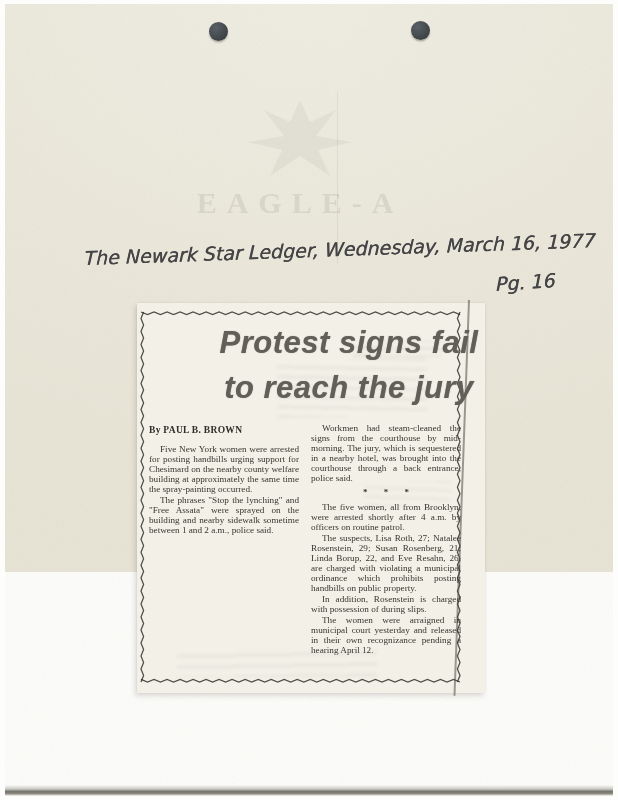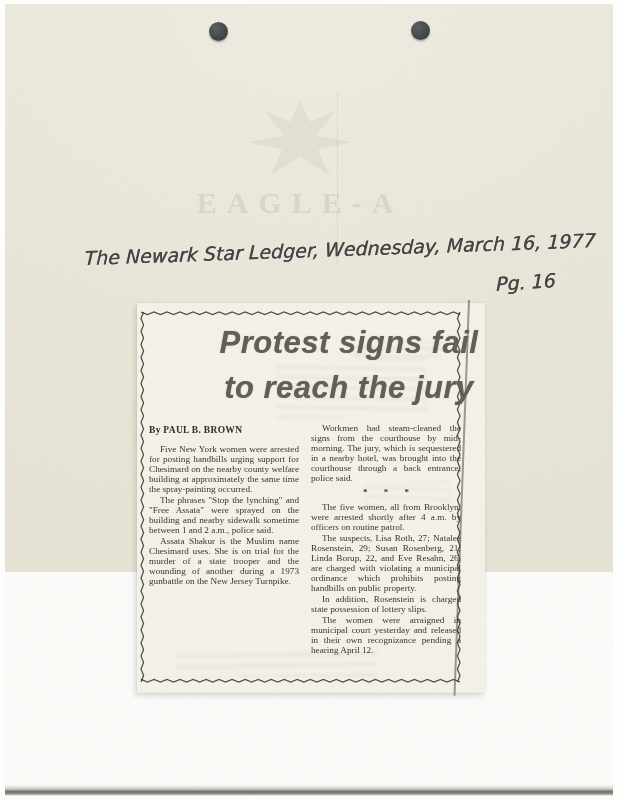--- a/index.html
+++ b/index.html
@@ -129,32 +129,31 @@
     <div class="ghost ghost-d"></div>
 
     <h1 class="headline"><span>Protest signs fail</span><br><span>to reach the jury</span></h1>
 
     <div class="cols">
       <div class="col">
         <div class="byline">By PAUL B. BROWN</div>
         <div>
             <p class="para">Five New York women were arrested for posting handbills urging support for Chesimard on the nearby county welfare building at approximately the same time the spray-painting occurred.</p>
             <p class="para">The phrases "Stop the lynching" and "Free Assata" were sprayed on the building and nearby sidewalk sometime between 1 and 2 a.m., police said.</p>
-            <p class="para">Assata Shakur is the Muslim name Chesimard uses. She is on trial for the murder of a state trooper and the wounding of another during a 1973 gunbattle on the New Jersey Turnpike.</p>
           </div>
       </div>
       <div class="col">
         <div>
             <p class="para">Workmen had steam-cleaned the signs from the courthouse by mid-morning. The jury, which is sequestered in a nearby hotel, was brought into the courthouse through a back entrance, police said.</p>
           </div>
         <div class="separator">* * *</div>
         <div>
             <p class="para">The five women, all from Brooklyn, were arrested shortly after 4 a.m. by officers on routine patrol.</p>
             <p class="para">The suspects, Lisa Roth, 27; Natalee Rosenstein, 29; Susan Rosenberg, 21; Linda Borup, 22, and Eve Resahn, 26, are charged with violating a municipal ordinance which prohibits posting handbills on public property.</p>
-            <p class="para">In addition, Rosenstein is charged state possession of lottery slips.</p>
+            <p class="para">In addition, Rosenstein is charged with possession of during slips.</p>
             <p class="para">The women were arraigned in municipal court yesterday and released in their own recognizance pending a hearing April 12.</p>
           </div>
       </div>
     </div>
   </div>
 
   <div class="page-bottom-edge"></div>
 </div>
 
 </body></html>

